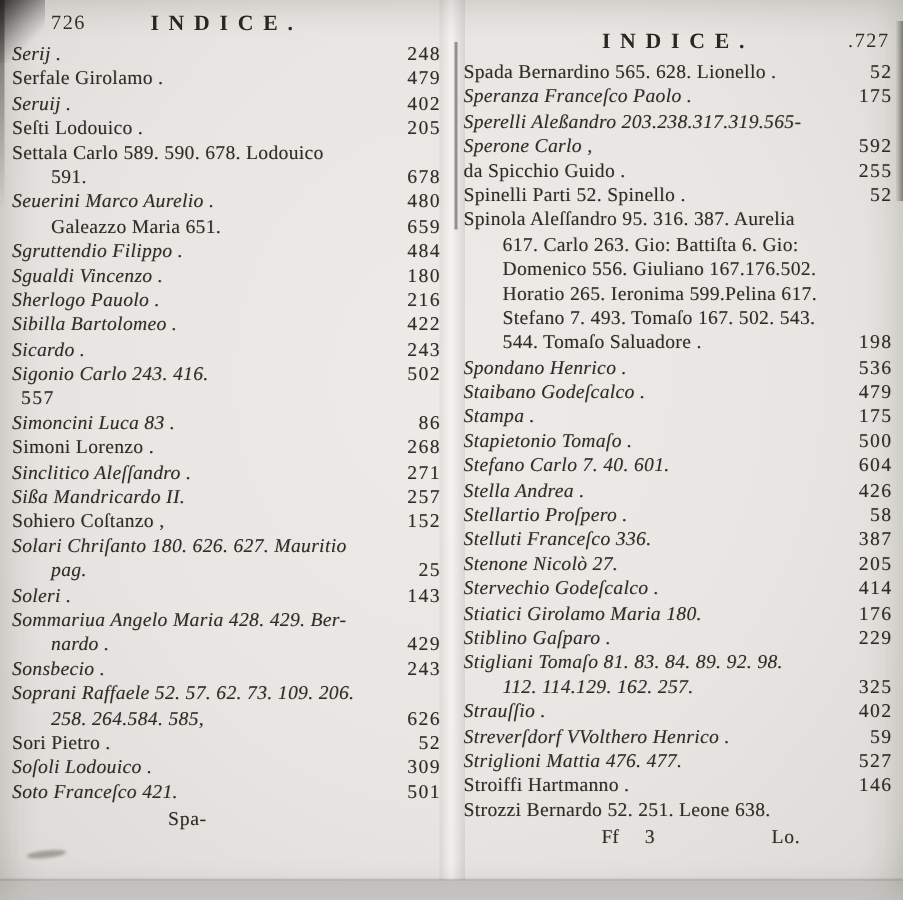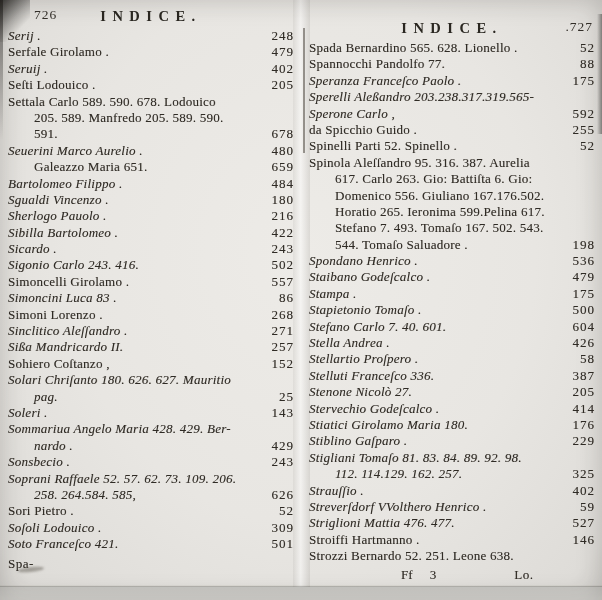--- a/index.html
+++ b/index.html
@@ -38,21 +38,21 @@
   .entry-line.cont{padding-left:26px}
   .etext{
     font-size:13px;letter-spacing:.25px;
     text-shadow:.3px .3px .5px rgba(62,55,45,.35);
   }
   .etext.it{font-style:italic}
   .epage{
     font-size:13px;letter-spacing:1px;padding-left:6px;
     text-shadow:.3px .3px .5px rgba(62,55,45,.35);
   }
-  .catchword-row{height:17px;line-height:17px;text-align:left;padding-right:52px;margin-top:1px}
+  .catchword-row{height:17px;line-height:17px;text-align:center;padding-right:52px;margin-top:1px}
   .catchword{font-size:13px;letter-spacing:.5px;text-shadow:.3px .3px .5px rgba(62,55,45,.35)}
   .sig-row{height:17px;line-height:17px;display:flex;margin-top:1px}
   .sig-mark{margin-left:92px;font-size:13px;word-spacing:14px;text-shadow:.3px .3px .5px rgba(62,55,45,.35)}
   .sig-row .catchword{margin-left:78px}
 
   
   .gutter{
     position:absolute;left:293px;top:0;width:17px;height:600px;
     background:linear-gradient(90deg, rgba(60,55,48,.07), rgba(255,255,255,.45) 45%, rgba(60,55,48,.10));
     pointer-events:none;
@@ -116,36 +116,33 @@
           <span class="epage">402</span>
         </div>
         <div class="entry-line">
           <span class="etext">Seſti Lodouico .</span>
           <span class="epage">205</span>
         </div>
         <div class="entry-line">
           <span class="etext">Settala Carlo 589. 590. 678. Lodouico</span>
         </div>
         <div class="entry-line cont">
-          <span class="etext">205. 589. Manfredo 205. 589. 590.</span>
-        </div>
-        <div class="entry-line cont">
           <span class="etext">591.</span>
           <span class="epage">678</span>
         </div>
         <div class="entry-line">
           <span class="etext it">Seuerini Marco Aurelio .</span>
           <span class="epage">480</span>
         </div>
         <div class="entry-line cont">
           <span class="etext">Galeazzo Maria 651.</span>
           <span class="epage">659</span>
         </div>
         <div class="entry-line">
-          <span class="etext it">Bartolomeo Filippo .</span>
+          <span class="etext it">Sgruttendio Filippo .</span>
           <span class="epage">484</span>
         </div>
         <div class="entry-line">
           <span class="etext it">Sgualdi Vincenzo .</span>
           <span class="epage">180</span>
         </div>
         <div class="entry-line">
           <span class="etext it">Sherlogo Pauolo .</span>
           <span class="epage">216</span>
         </div>
@@ -155,21 +152,20 @@
         </div>
         <div class="entry-line">
           <span class="etext it">Sicardo .</span>
           <span class="epage">243</span>
         </div>
         <div class="entry-line">
           <span class="etext it">Sigonio Carlo 243. 416.</span>
           <span class="epage">502</span>
         </div>
         <div class="entry-line">
-          <span class="etext">Simoncelli Girolamo .</span>
           <span class="epage">557</span>
         </div>
         <div class="entry-line">
           <span class="etext it">Simoncini Luca 83 .</span>
           <span class="epage">86</span>
         </div>
         <div class="entry-line">
           <span class="etext">Simoni Lorenzo .</span>
           <span class="epage">268</span>
         </div>
@@ -234,24 +230,20 @@
 
   <div class="page-col page-right">
     <div class="header">
       <span class="running-title">INDICE.</span>
       <span class="folio">.727</span>
     </div>
     <div class="entries" id="right-entries">
         <div class="entry-line">
           <span class="etext">Spada Bernardino 565. 628. Lionello .</span>
           <span class="epage">52</span>
-        </div>
-        <div class="entry-line">
-          <span class="etext">Spannocchi Pandolfo 77.</span>
-          <span class="epage">88</span>
         </div>
         <div class="entry-line">
           <span class="etext it">Speranza Franceſco Paolo .</span>
           <span class="epage">175</span>
         </div>
         <div class="entry-line">
           <span class="etext it">Sperelli Aleßandro 203.238.317.319.565-</span>
         </div>
         <div class="entry-line">
           <span class="etext it">Sperone Carlo ,</span>

